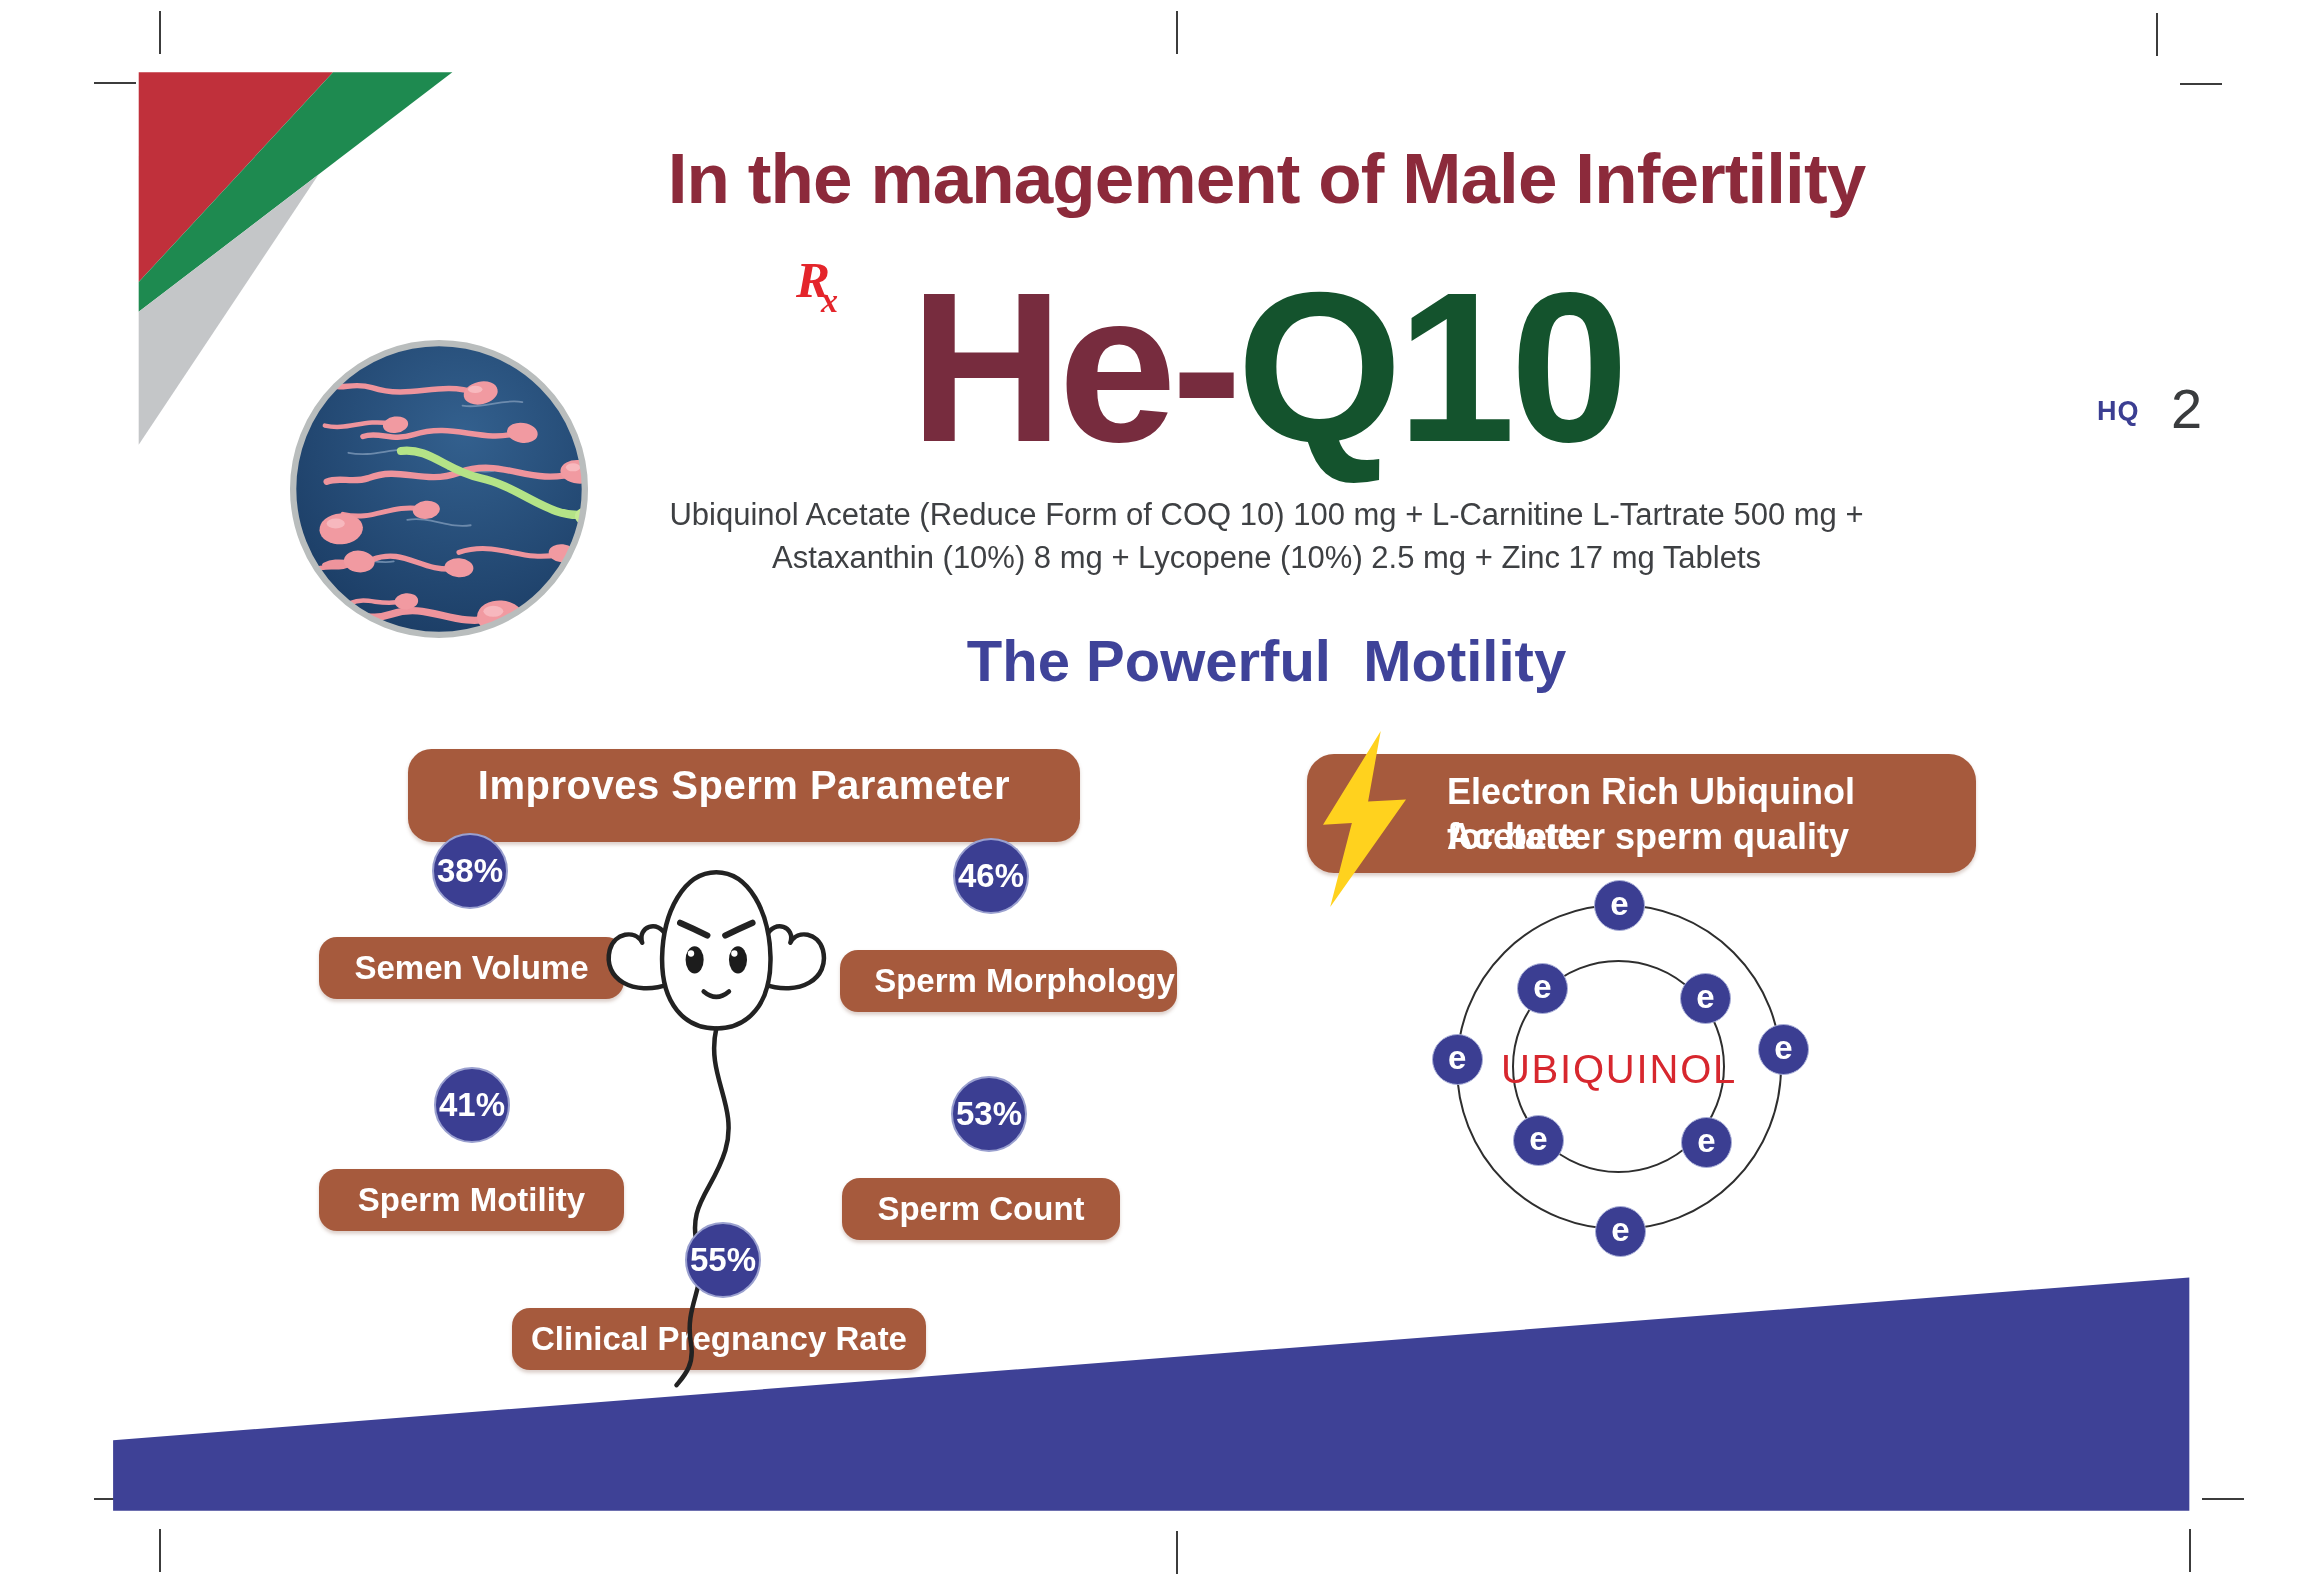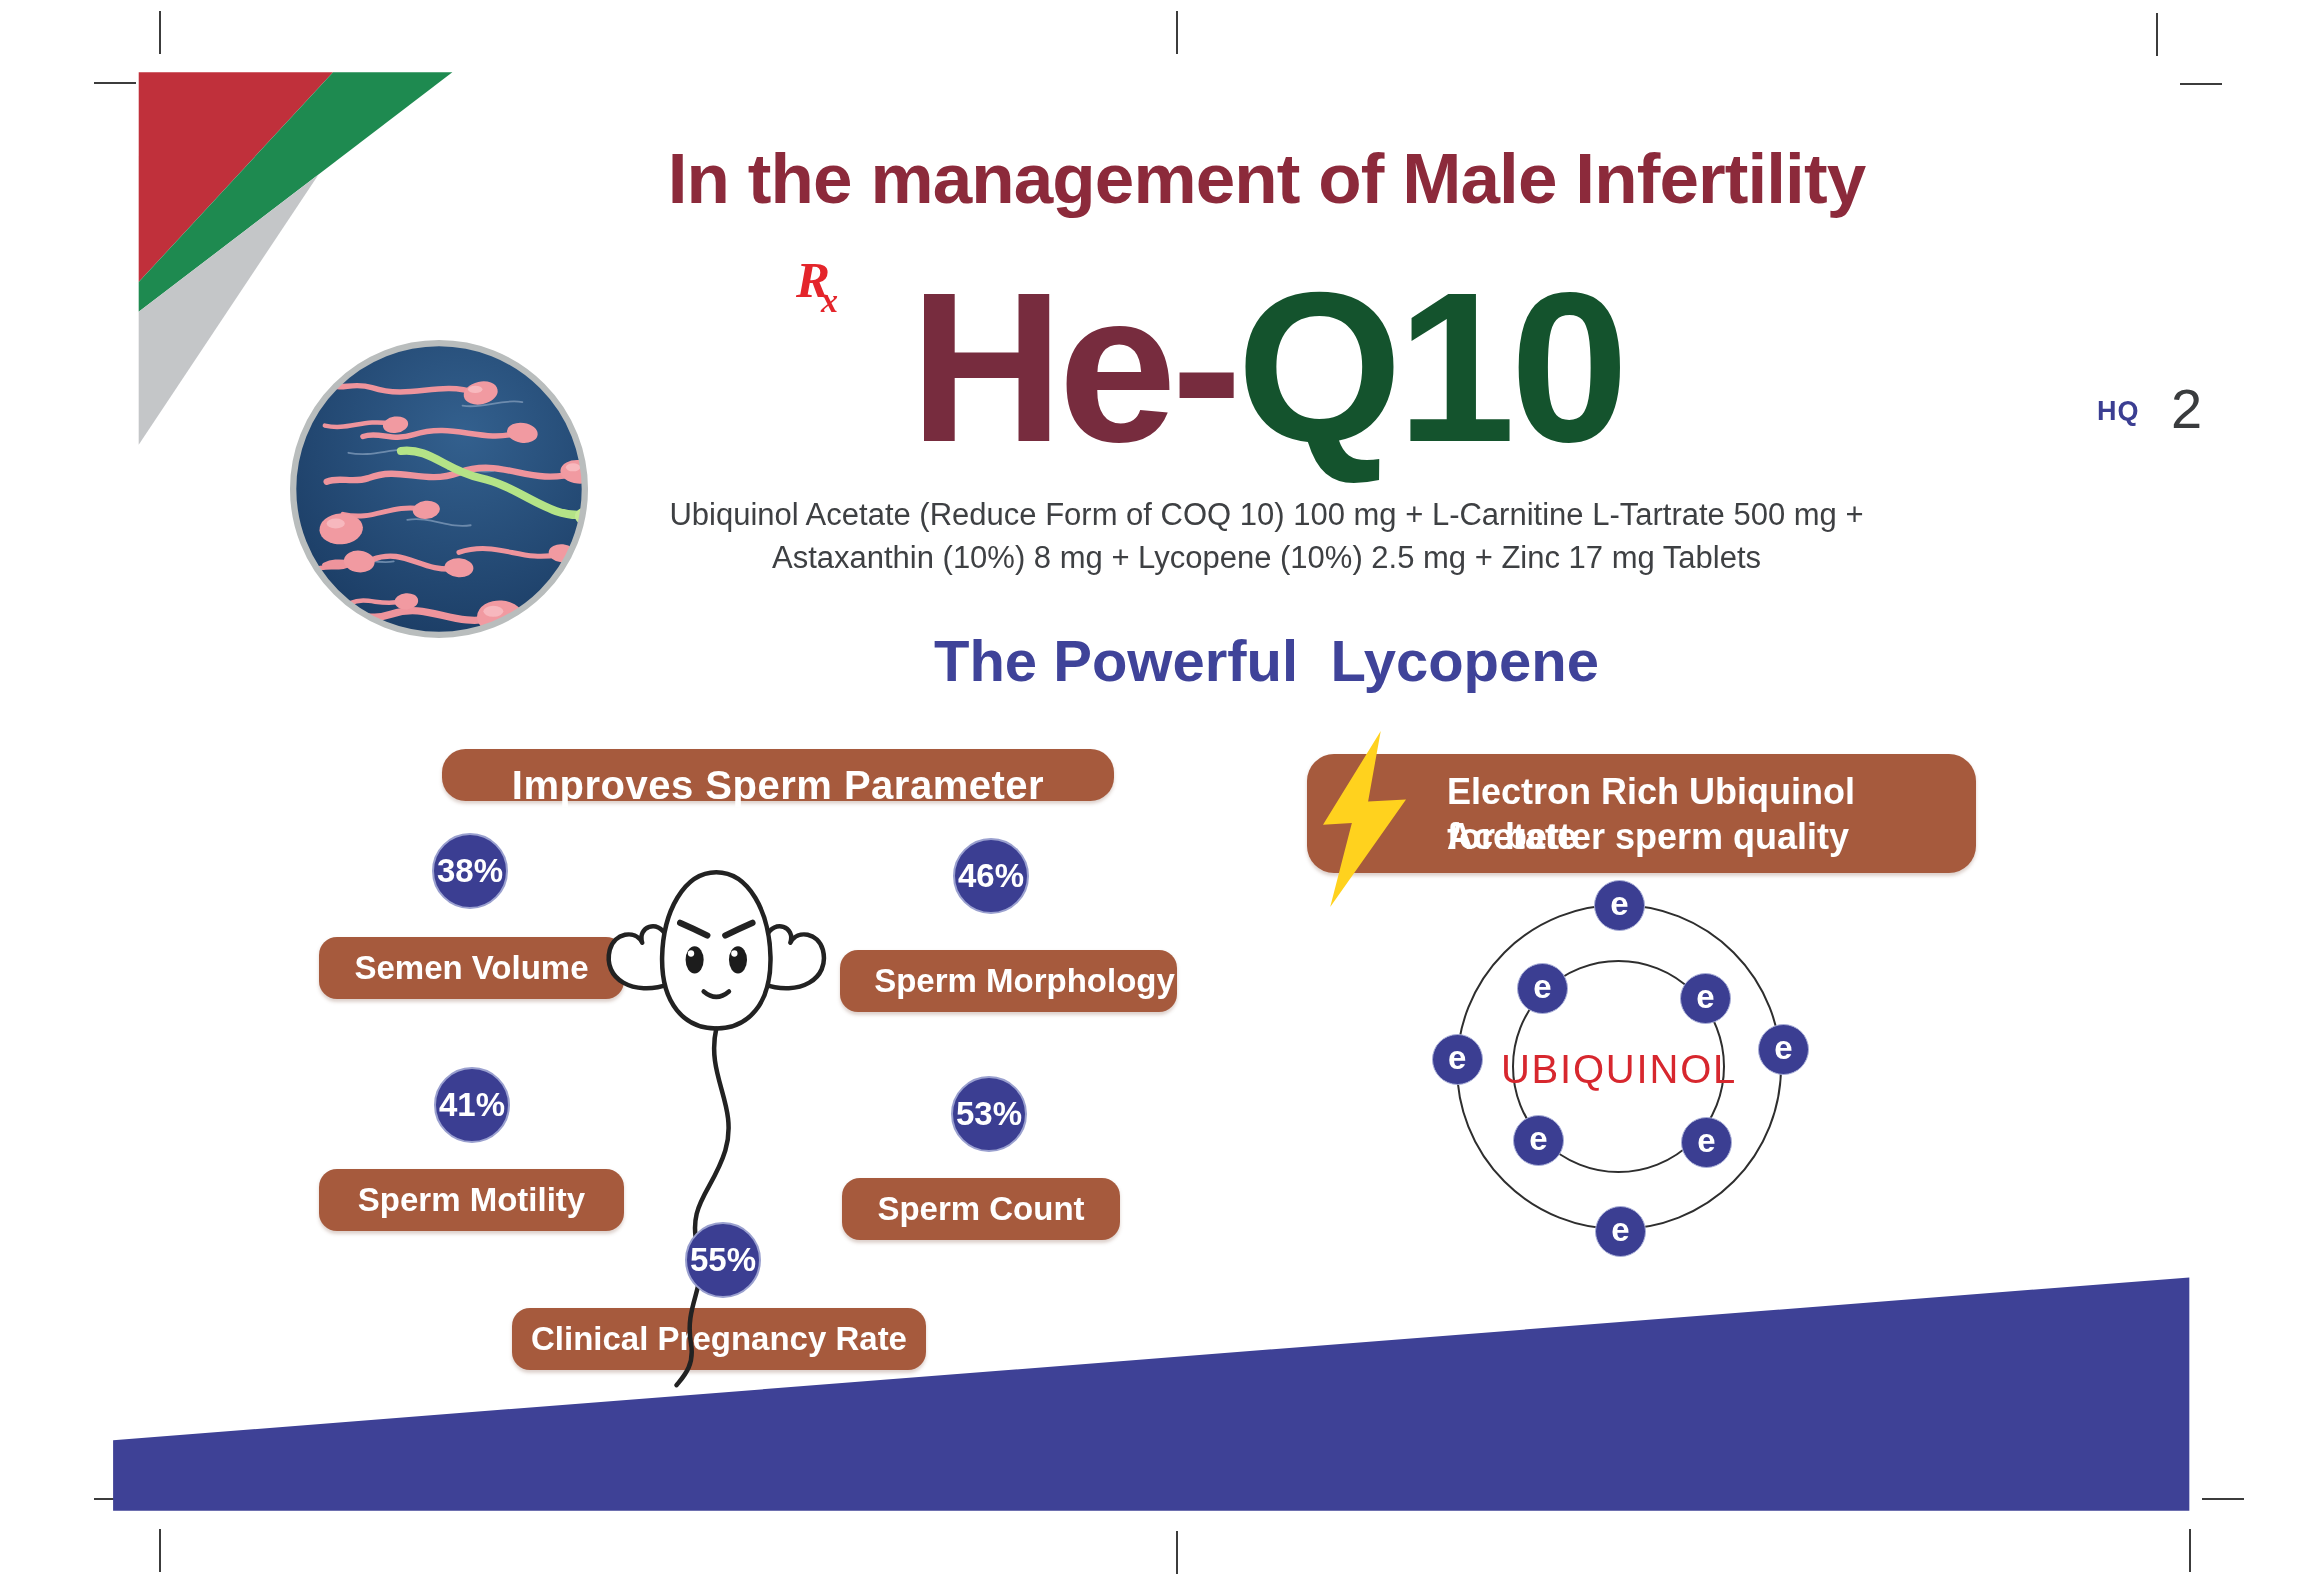--- a/index.html
+++ b/index.html
@@ -35,21 +35,21 @@
   .formula{
     top:627px;font-size:58px;font-weight:bold;color:#3F4399;white-space:pre;
   }
 
   
   .banner{
     position:absolute;background:#A65A3D;color:#ffffff;font-weight:bold;
     text-align:center;box-shadow:0 2.7px 3.6px rgba(120,70,50,.25);
   }
   .banner.big{
-    left:442px;top:749px;width:672px;height:52px;border-radius:23.5px;
+    left:408px;top:749px;width:672px;height:93px;border-radius:23.5px;
     font-size:40px;line-height:72px;letter-spacing:0.5px;
   }
   .banner.label{
     border-radius:18px;font-size:33px;line-height:62px;height:62px;margin-top:18px;
   }
   .banner.electron{
     left:1307px;top:754px;width:669px;height:119px;border-radius:27px;
     text-align:left;
   }
   .banner.electron .l1{position:absolute;left:140px;top:14.5px;font-size:36px;line-height:45px;}
@@ -172,21 +172,21 @@
 
 <div class="abs center-band brand">
   <span class="left">He-</span><span class="right">Q10</span>
 </div>
 
 <div class="abs center-band composition">
   <div>Ubiquinol Acetate (Reduce Form of COQ 10) 100 mg + L-Carnitine L-Tartrate 500 mg +</div>
   <div>Astaxanthin (10%) 8 mg + Lycopene (10%) 2.5 mg + Zinc 17 mg Tablets</div>
 </div>
 
-<div class="abs center-band formula">The Powerful  Lycopene</div>
+<div class="abs center-band formula">The Powerful  Motility</div>
 
 <div class="banner big">Improves Sperm Parameter</div>
 
 <div class="stat-circle" style="left:432px;top:833px;">38%</div>
 <div class="banner label" style="left:319px;top:919px;width:305px;">Semen Volume</div>
 
 <div class="stat-circle" style="left:953px;top:838px;">46%</div>
 <div class="banner label" style="left:840px;top:932px;width:305px;padding-left:32px;">Sperm Morphology</div>
 
 <div class="stat-circle" style="left:434px;top:1067px;">41%</div>

